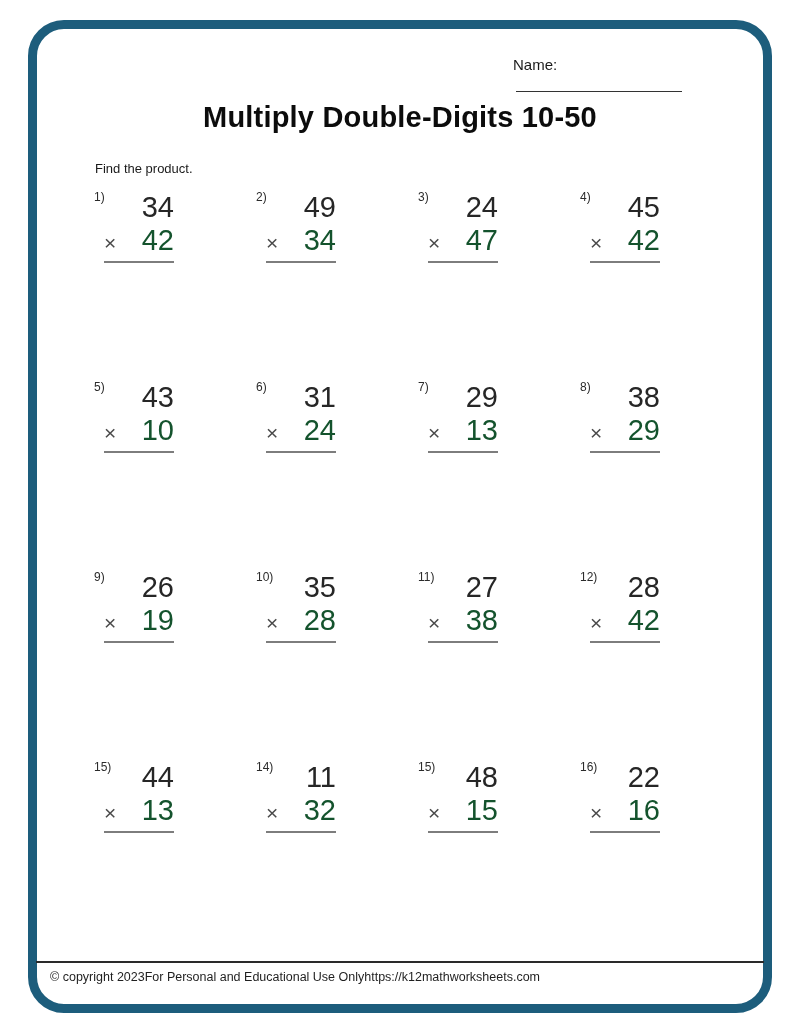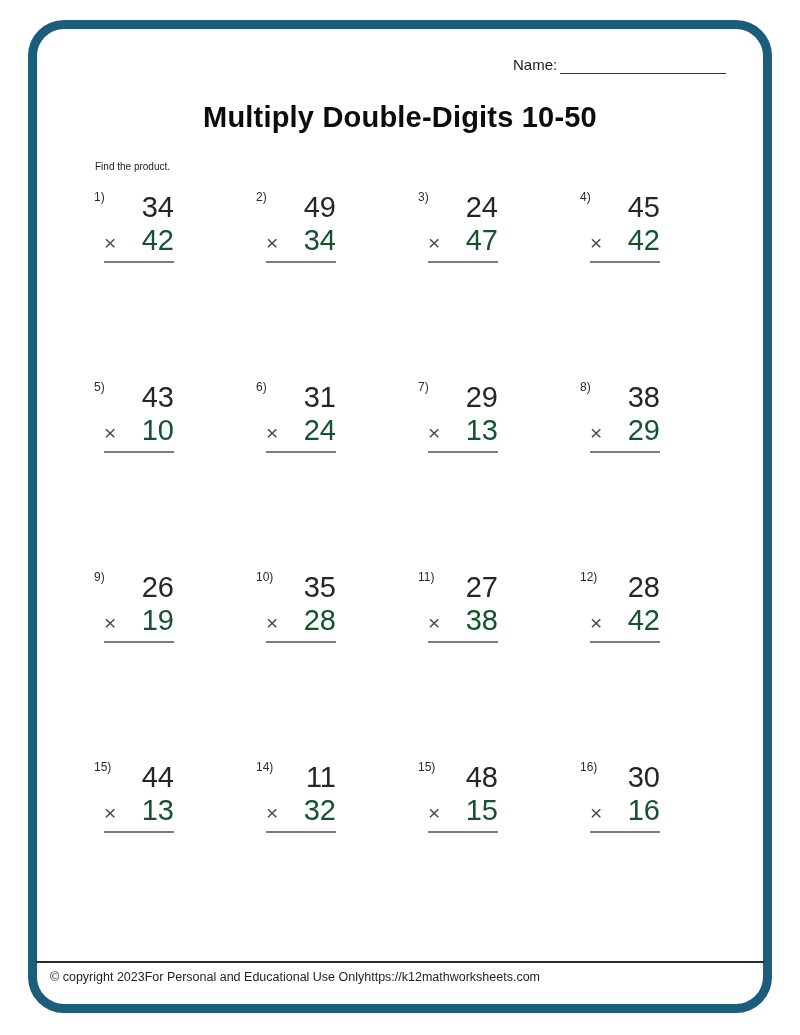--- a/index.html
+++ b/index.html
@@ -14,38 +14,38 @@
   .frame {
     position:absolute; left:28px; top:20px;
     width:744px; height:993px;
     border:9px solid #1d5d7c;
     border-radius:36px;
     background:#ffffff;
   }
   
   .name-row {
     position:absolute; top:56px; left:513px;
-    display:flex; 
+    display:flex; flex-direction:column;
   }
   .name-label { font-size:15px; color:#1a1a1a; padding-bottom:1px; }
   .name-line {
     width:166px; height:18px;
     border-bottom:1.6px solid #333;
     margin-left:3px;
   }
   
   .title {
     position:absolute; top:101px; left:0; width:800px;
     text-align:center;
     font-size:29px; font-weight:700; color:#0c0c0c;
     letter-spacing:0.2px;
   }
   .instruction {
     position:absolute; left:95px; top:161px;
-    font-size:10px; color:#1a1a1a;
+    font-size:13px; color:#1a1a1a;
   }
   
   .grid {
     position:absolute; left:94px; top:190px;
     display:grid;
     grid-template-columns:repeat(4, 96px);
     column-gap:66px;
     row-gap:108px;
   }
   .problem { position:relative; width:96px; height:82px; }
@@ -272,21 +272,21 @@
         <span class="times">×</span>
         <span class="op-bottom">15</span>
       </div>
       <div class="answer-line"></div>
     </div>
   </div>
 
   <div class="problem">
     <span class="pnum">16)</span>
     <div class="work">
-      <div class="op-top">30</div>
+      <div class="op-top">22</div>
       <div class="op-row">
         <span class="times">×</span>
         <span class="op-bottom">16</span>
       </div>
       <div class="answer-line"></div>
     </div>
   </div>
 
 </div>
 

